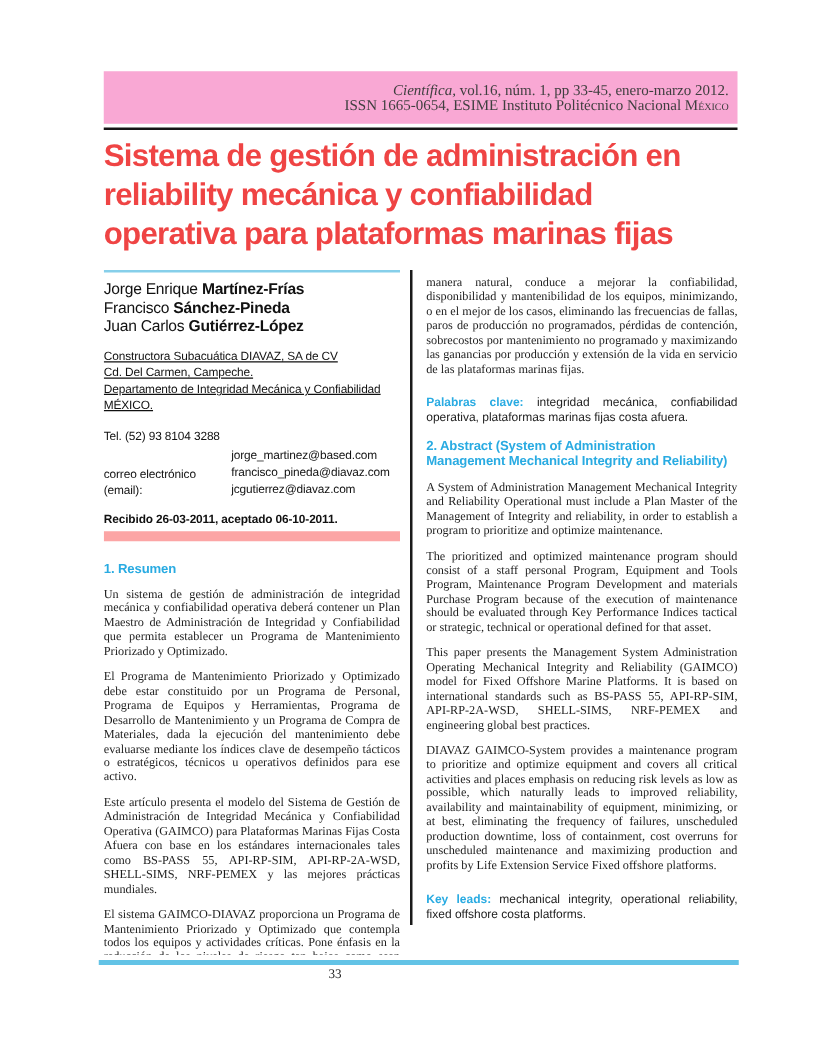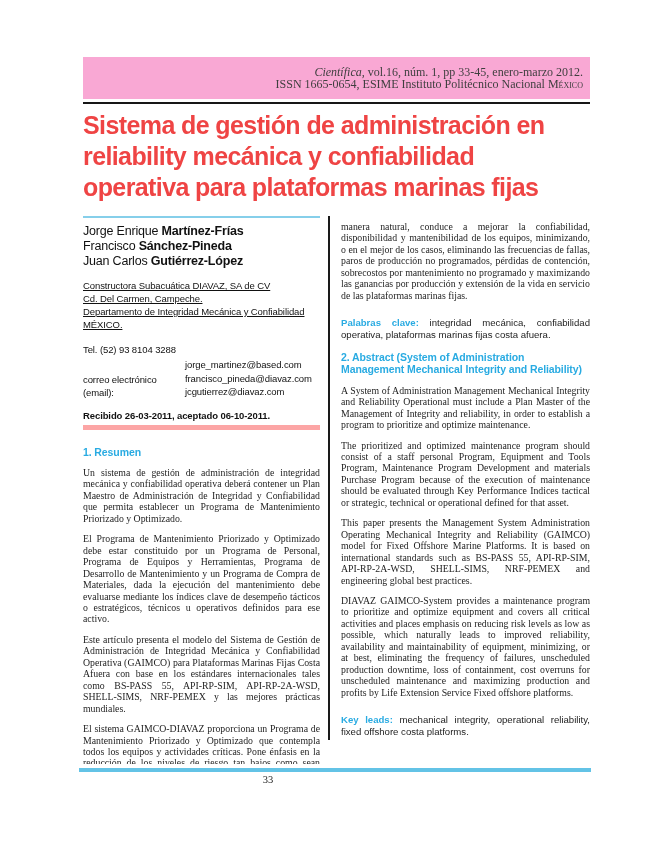--- a/index.html
+++ b/index.html
@@ -67,21 +67,21 @@
   }
   .affiliation{margin-bottom:12px;text-decoration:underline;}
   .contact .phone{margin-bottom:2px;}
   .email-row{display:flex;align-items:flex-end;}
   .email-label{flex:0 0 102px;}
   .email-list div{line-height:13.5px;}
   .received{
     margin-top:11px;
     font-family:"Liberation Sans", sans-serif;
     font-weight:bold;font-size:9.5px;color:#111;
-    padding-bottom:4px;border-bottom:5px solid #fca5a5;
+    padding-bottom:4px;border-bottom:8px solid #fca5a5;
     letter-spacing:-0.1px;
   }
   .section-heading{
     font-family:"Liberation Sans", sans-serif;
     font-weight:bold;font-size:10.5px;line-height:12.5px;
     color:#29abe2;margin:16px 0 9px 0;letter-spacing:-0.1px;
   }
   .col-right .section-heading{margin-top:4px;}
   .body-par{
     font-size:9.8px;line-height:11.45px;

